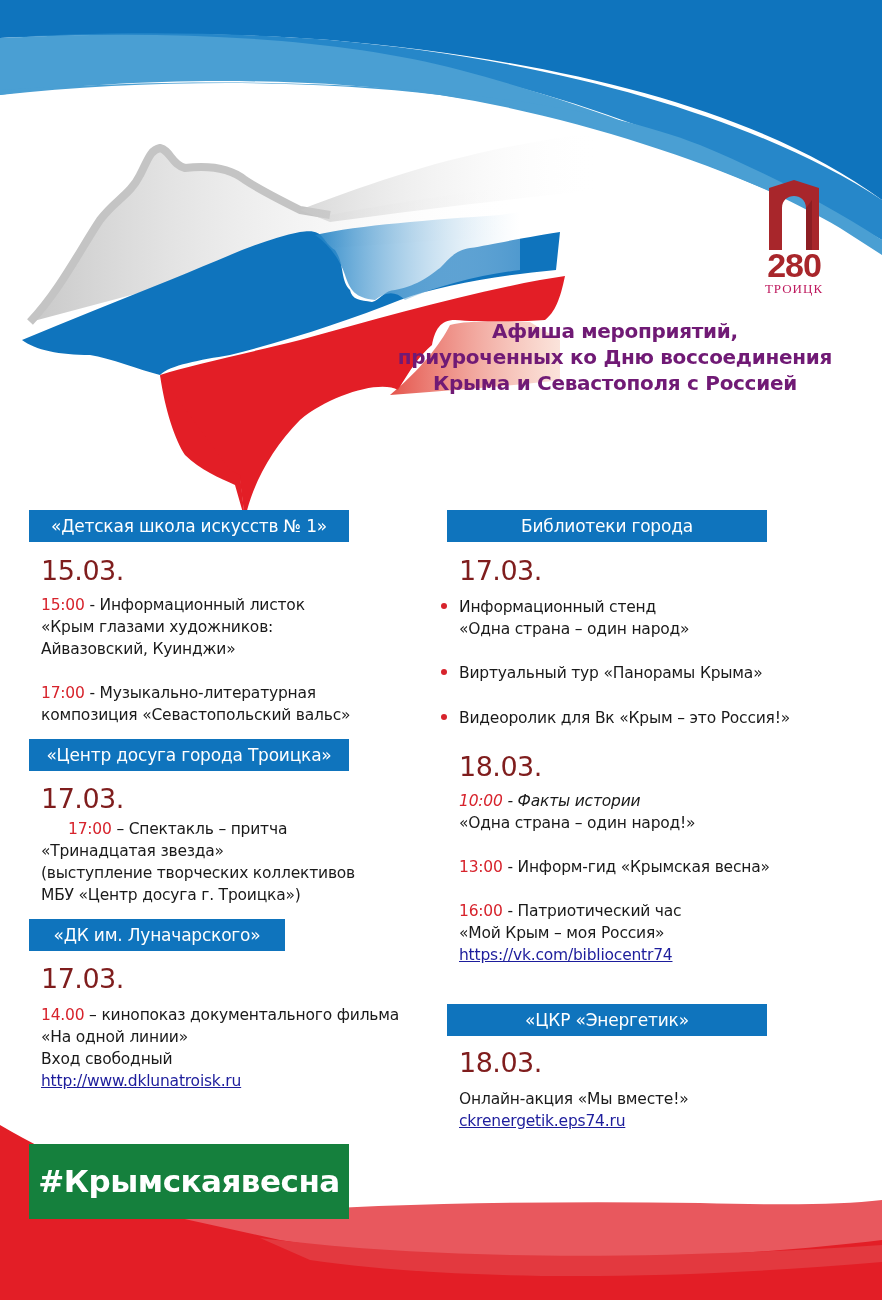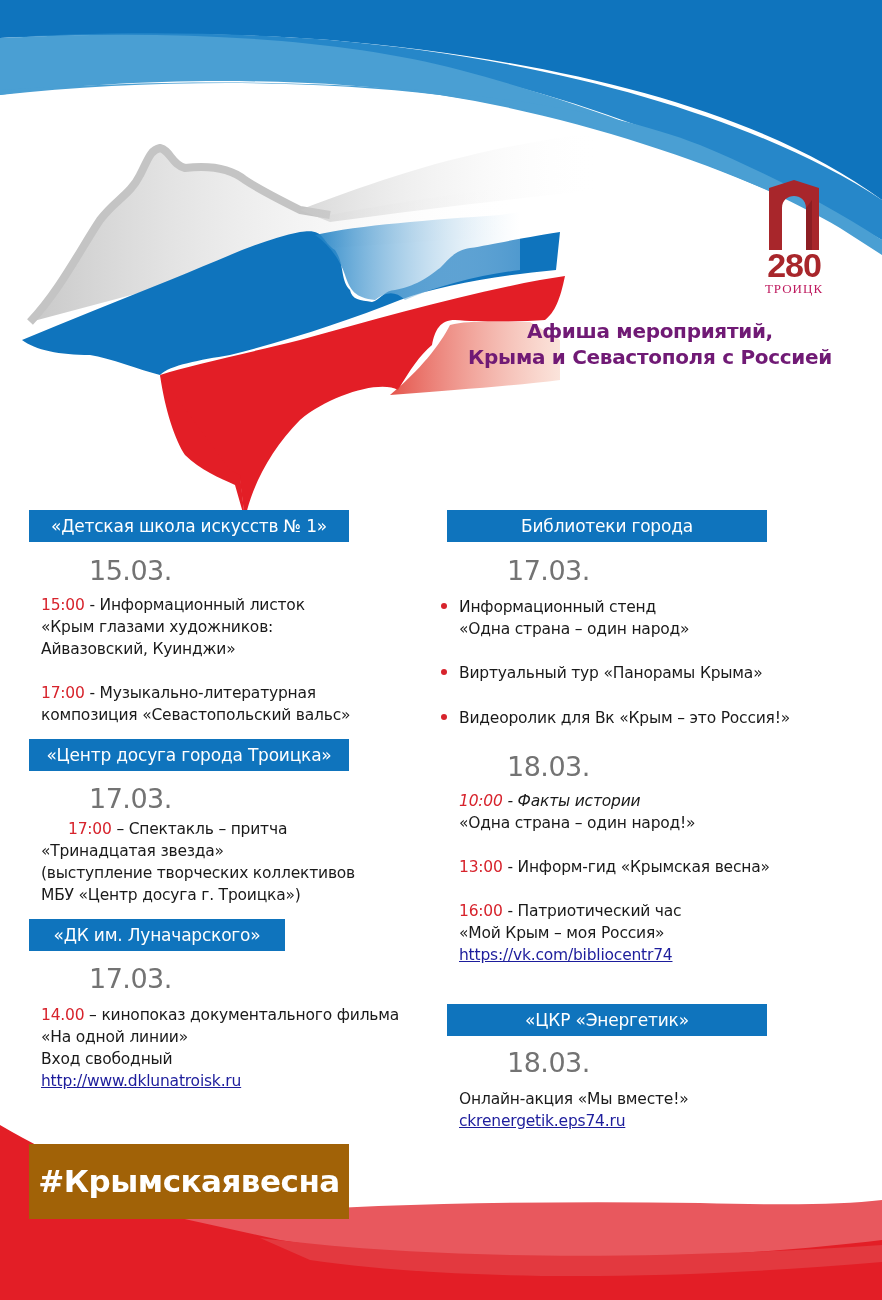--- a/index.html
+++ b/index.html
@@ -12,29 +12,29 @@
   .logo svg { display: block; margin: 0 auto; }
   .logo-num { font-family: "Liberation Sans", sans-serif; font-weight: bold; font-size: 34px; color: #a8262b; line-height: 34px; letter-spacing: -1px; margin-top: -2px; }
   .logo-city { font-family: "Liberation Serif", serif; font-size: 13px; color: #be185d; letter-spacing: 1px; line-height: 14px; }
 
   .headline { position: absolute; right: 50px; top: 318px; text-align: center; z-index: 2; color: #701a75; }
   .headline .line { font-family: "DejaVu Sans", sans-serif; font-weight: bold; font-size: 20px; line-height: 26px; letter-spacing: -0.3px; }
   .headline .date-big { font-family: "DejaVu Sans", sans-serif; font-weight: bold; font-size: 42px; line-height: 52px; margin-top: 8px; letter-spacing: -0.5px; }
 
   .venue-bar { position: absolute; height: 32px; background: #0f74bd; color: #ffffff; font-size: 17px; line-height: 32px; text-align: center; z-index: 2; letter-spacing: -0.2px; }
 
-  .date { position: absolute; font-size: 27px; line-height: 32px; color: #737373; z-index: 2; letter-spacing: -0.5px; margin-left: 48px; }
+  .date { position: absolute; font-size: 27px; line-height: 32px; color: #7f1d1d; z-index: 2; letter-spacing: -0.5px; }
 
   .text { position: absolute; font-size: 15.5px; line-height: 22px; color: #1a1a1a; z-index: 2; letter-spacing: -0.2px; white-space: nowrap; }
   .time { color: #d7232c; }
   .link { color: #1d1d9c; text-decoration: underline; }
 
   .bullet { position: absolute; width: 6px; height: 6px; border-radius: 50%; background: #d7232c; z-index: 2; }
 
-  .hashtag { position: absolute; left: 29px; top: 1144px; width: 320px; height: 75px; background: #a16207; color: #fff; font-size: 31px; font-weight: bold; line-height: 75px; text-align: center; z-index: 3; letter-spacing: -0.5px; }
+  .hashtag { position: absolute; left: 29px; top: 1144px; width: 320px; height: 75px; background: #15803d; color: #fff; font-size: 31px; font-weight: bold; line-height: 75px; text-align: center; z-index: 3; letter-spacing: -0.5px; }
 </style>
 </head>
 <body>
 
 <svg class="bg-svg" viewBox="0 0 882 1300" xmlns="http://www.w3.org/2000/svg">
   <defs>
     <linearGradient id="gGrey" x1="0" y1="0" x2="1" y2="0">
       <stop offset="0" stop-color="#c8c8c8"></stop>
       <stop offset="1" stop-color="#ffffff" stop-opacity="0"></stop>
     </linearGradient>
@@ -76,20 +76,21 @@
   <svg width="60" height="70" viewBox="0 0 60 70">
     <path d="M5 8 L30 0 L55 8 V70 H42 V28 C42 20 36 16 30 16 C24 16 18 20 18 28 V70 H5 Z" fill="#a8262b"></path>
     <path d="M42 28 V70 H48 V20 Z" fill="#8d1e24"></path>
   </svg>
   <div class="logo-num">280</div>
   <div class="logo-city">ТРОИЦК</div>
 </div>
 
 <div class="headline">
   <div class="line">Афиша мероприятий,</div>
+  <div class="line">приуроченных ко Дню воссоединения</div>
   <div class="line">Крыма и Севастополя с Россией</div>
 </div>
 
 <div class="venue-bar" style="left:29px; top:510px; width:320px;">«Детская школа искусств № 1»</div>
 <div class="date" style="left:41px; top:555px;">15.03.</div>
 <div class="text" style="left:41px; top:594px;">
   <span class="time">15:00</span><span> - </span><span>Информационный листок</span>
 </div>
 <div class="text" style="left:41px; top:616px;">«Крым глазами художников:</div>
 <div class="text" style="left:41px; top:638px;">Айвазовский, Куинджи»</div>

